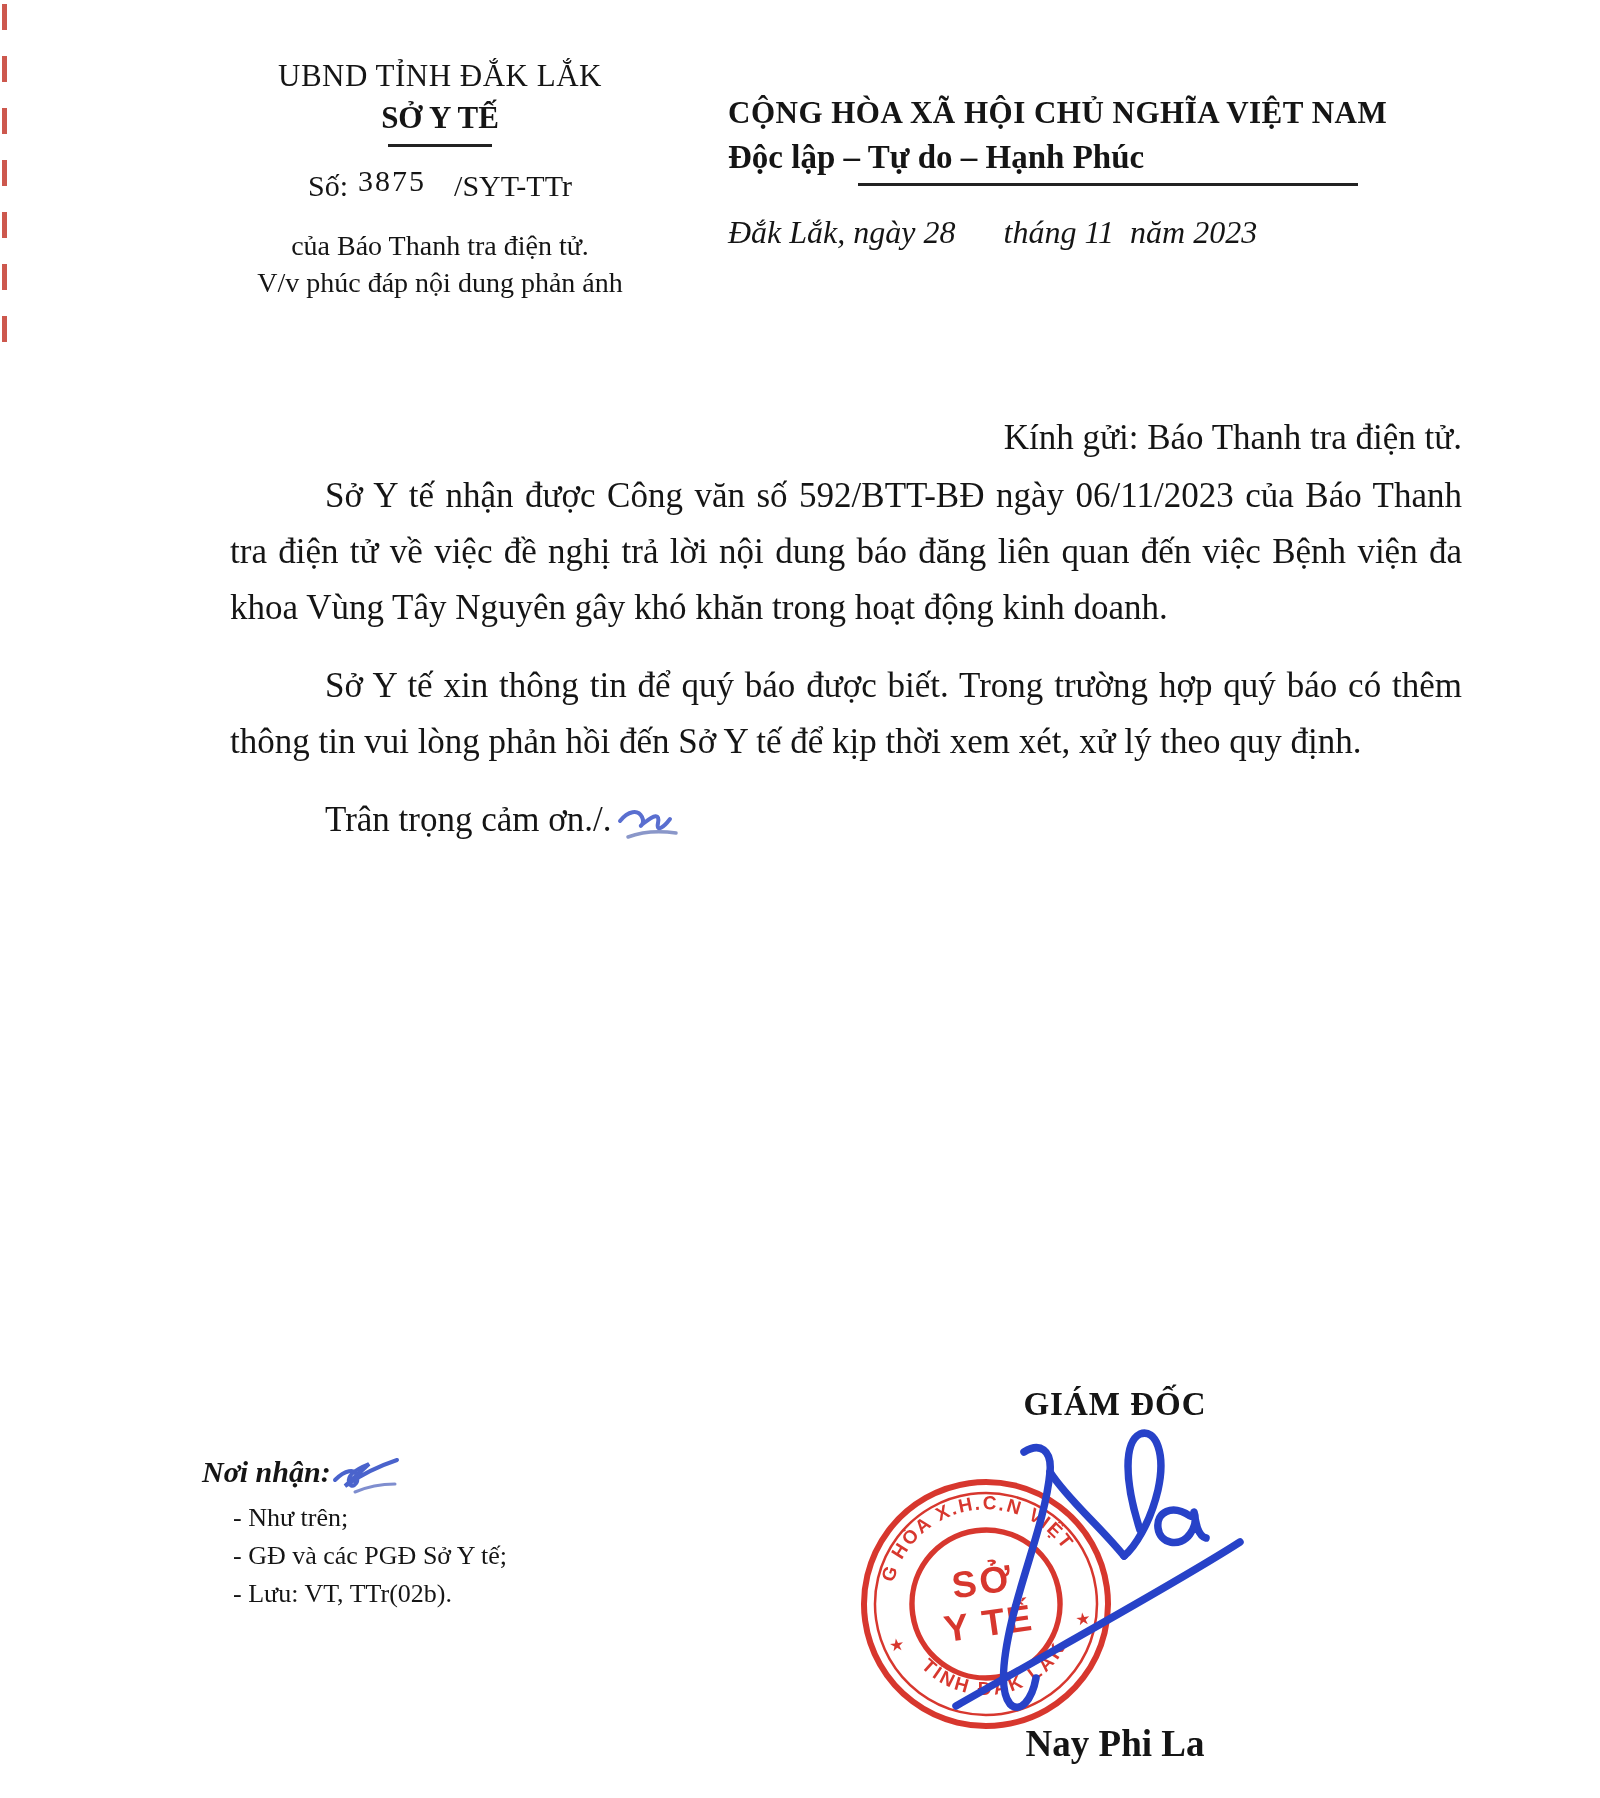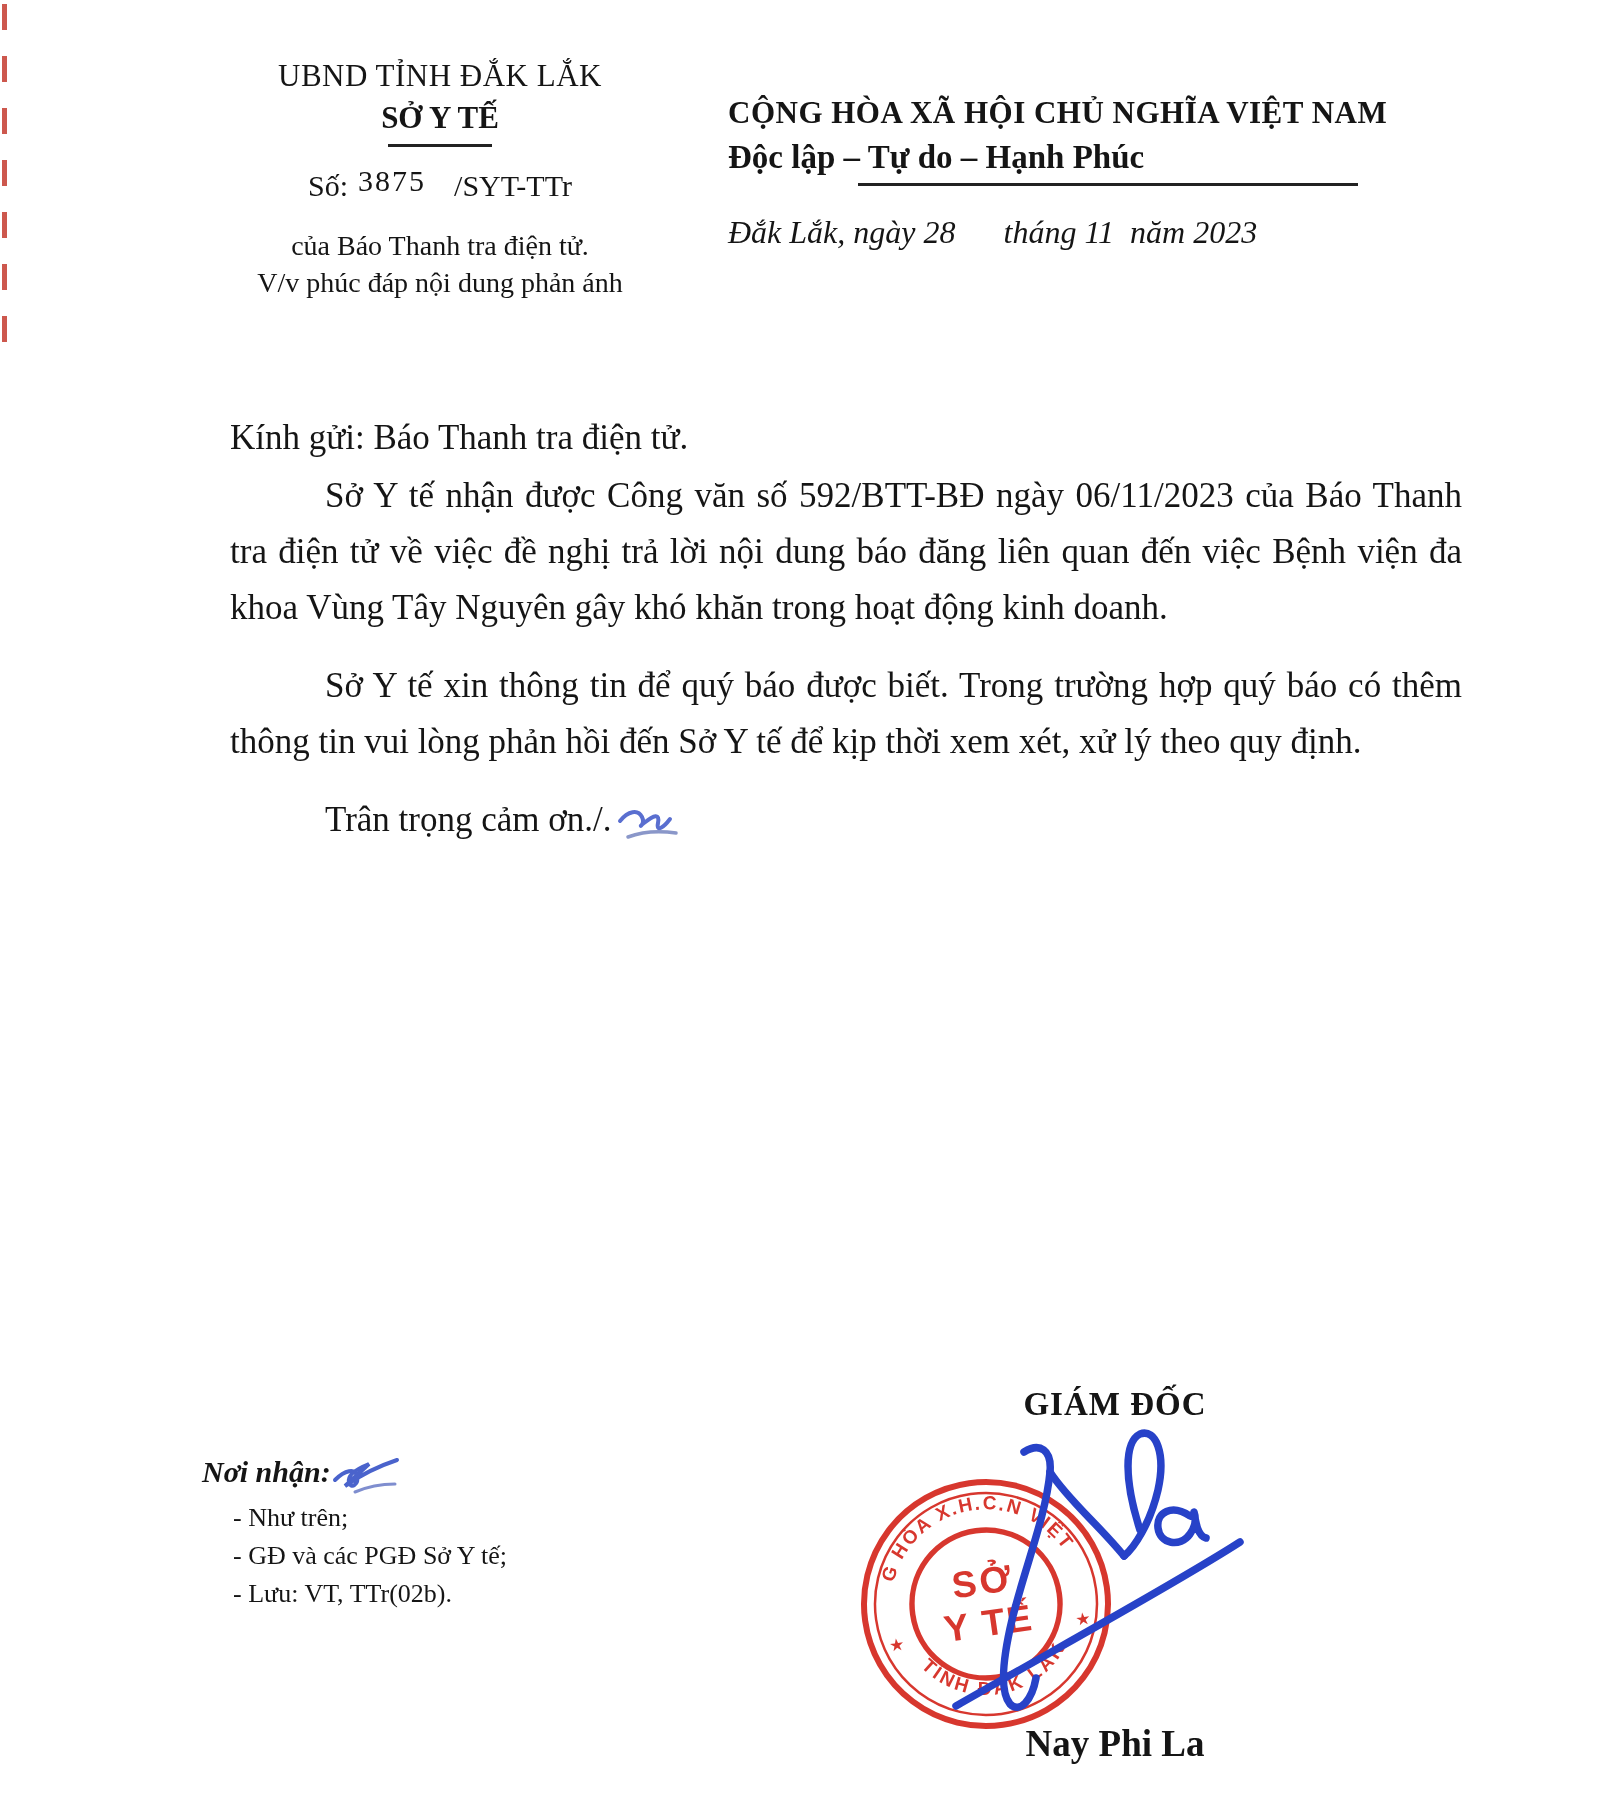--- a/index.html
+++ b/index.html
@@ -31,21 +31,21 @@
   .subject{margin-top:24px; font-size:28px; line-height:37px;}
 
   .hdr-right{left:728px; top:55px; width:760px; text-align:left;margin-top:40px;}
   .hdr-right .l1{font-size:31px; font-weight:bold; letter-spacing:.5px; white-space:nowrap;}
   .hdr-right .l2{font-size:33px; font-weight:bold; margin-top:8px;}
   .hdr-right .rule{width:500px; height:0; border-bottom:3px solid #222; margin:7px auto 0;}
   .date-line{margin-top:28px; font-size:32px; font-style:italic;}
 
   
   .body-col{left:230px; top:418px; width:1232px;}
-  .salutation{text-align:left; font-size:35px; margin:0 0 10px;}
+  .salutation{text-align:right; font-size:35px; margin:0 0 10px;}
   .paragraphs p{
     margin:0 0 22px;
     font-size:35px; line-height:56px;
     text-align:justify; text-indent:95px;
   }
   .paragraphs .it{font-style:italic;}
   .closing{margin:4px 0 0; font-size:35px; line-height:56px; text-indent:95px;}
   .inline-squiggle{vertical-align:-14px; margin-left:2px;}
 
   

